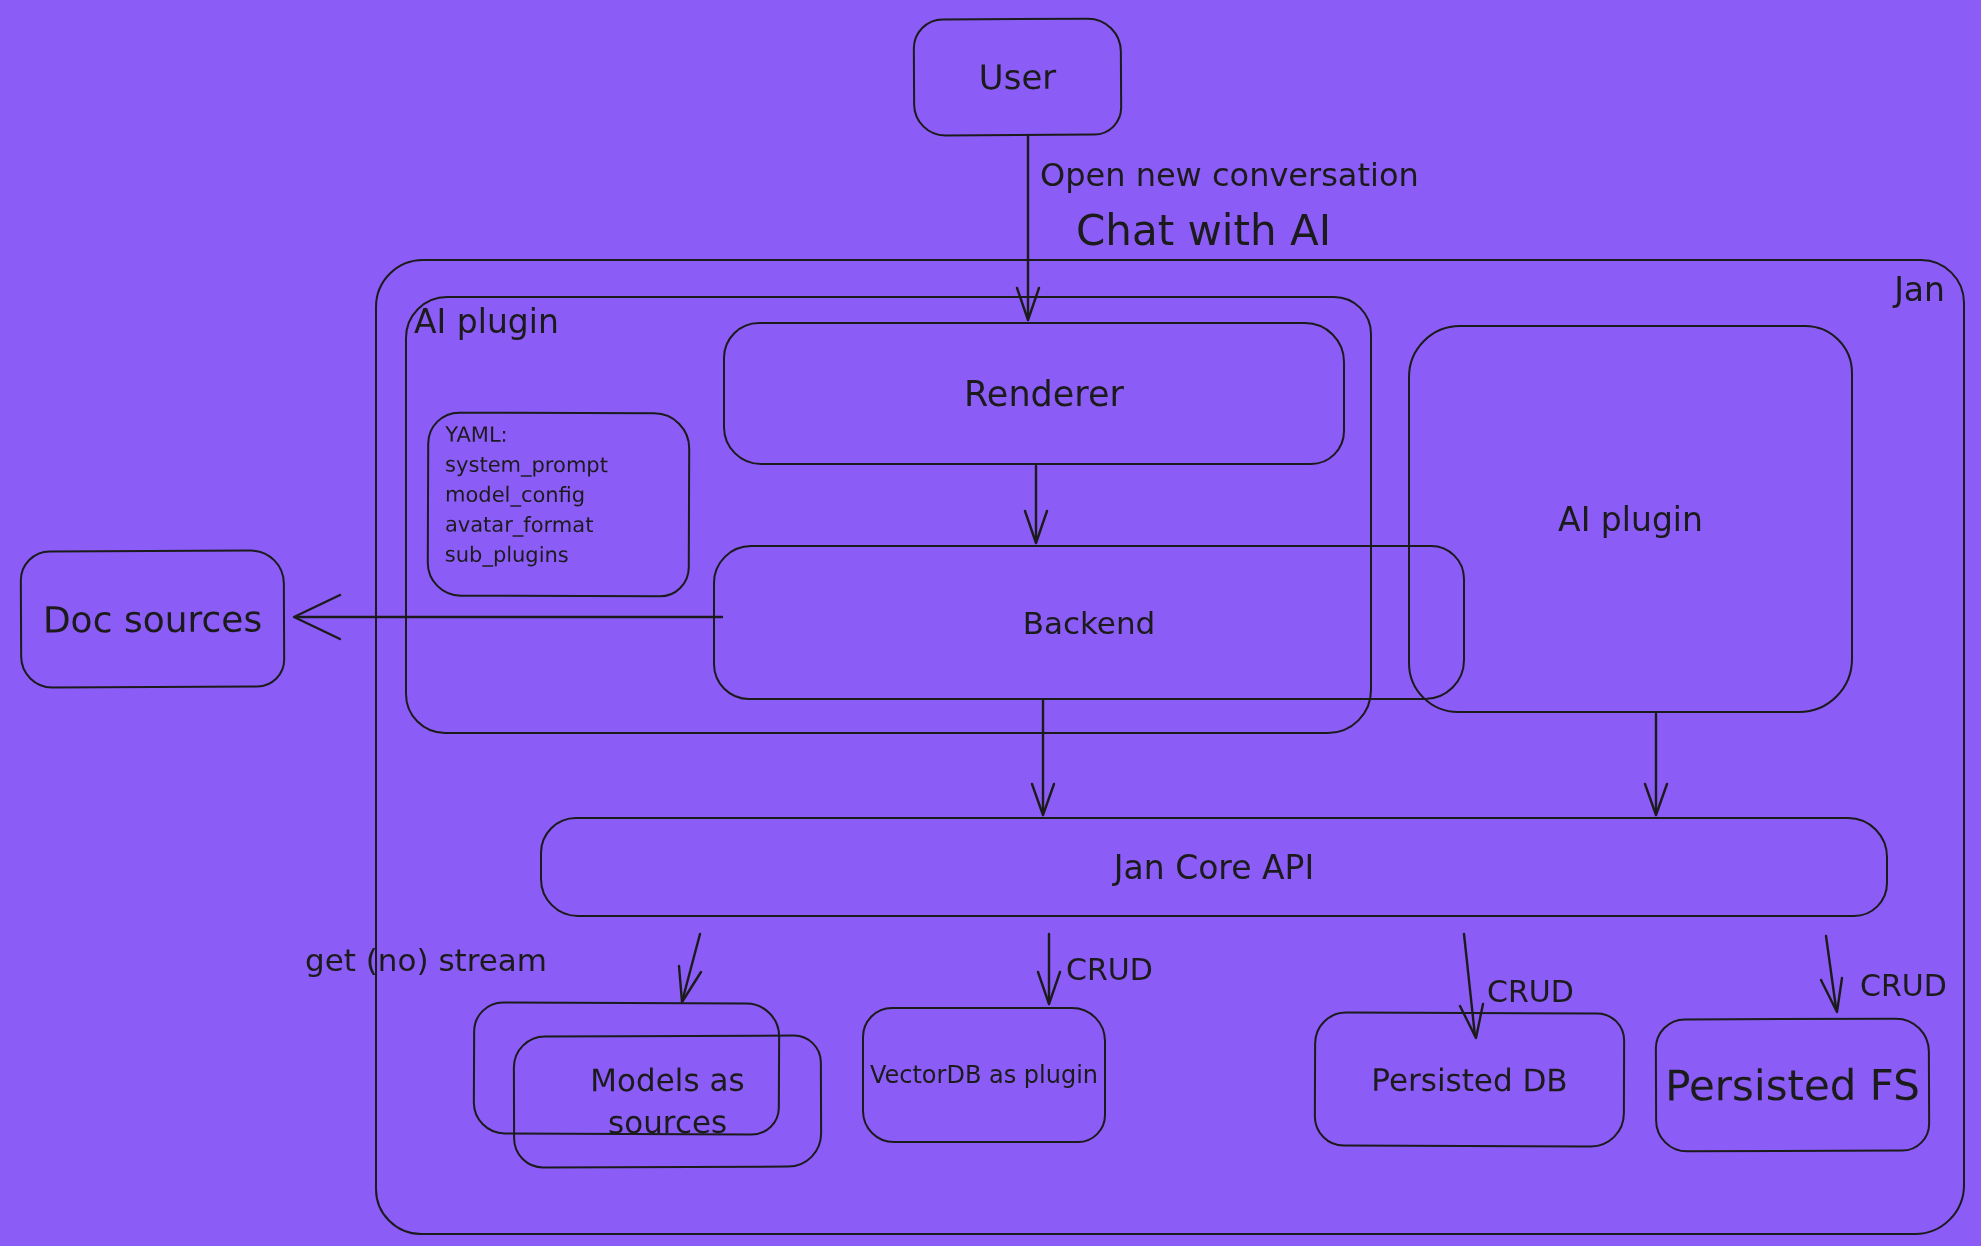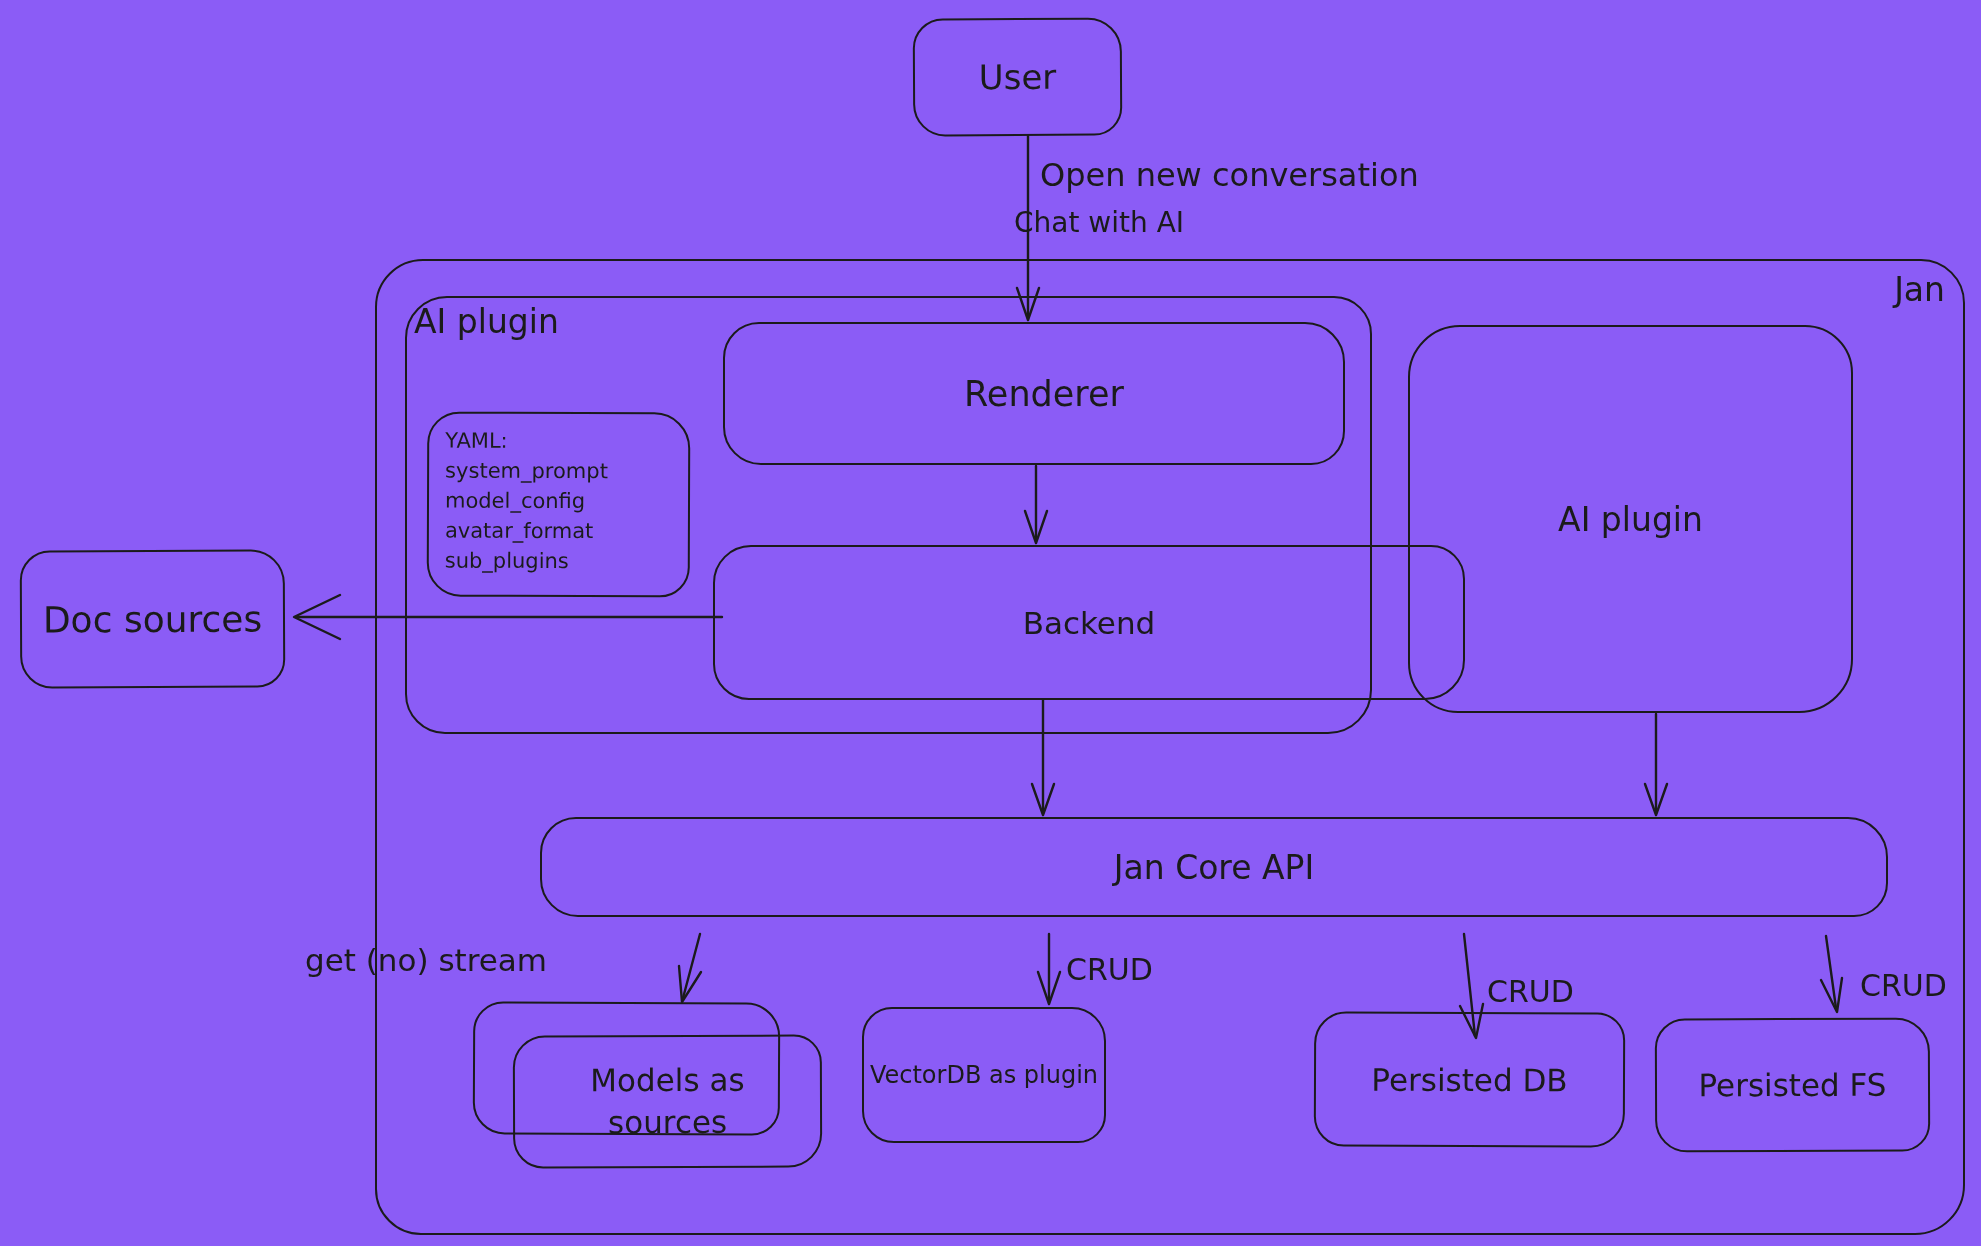--- a/index.html
+++ b/index.html
@@ -38,35 +38,35 @@
   }
 
   
   .box-user        { left: 913px;  top: 18px;   width: 209px;  height: 118px; border-radius: 30px 34px 28px 32px; font-size: 34px; transform: rotate(-0.3deg); }
   .box-jan         { left: 375px;  top: 259px;  width: 1590px; height: 976px; border-radius: 48px 44px 50px 46px; }
   .box-ai-group    { left: 405px;  top: 296px;  width: 967px;  height: 438px; border-radius: 42px 38px 44px 40px; }
   .box-renderer    { left: 723px;  top: 322px;  width: 622px;  height: 143px; border-radius: 36px 40px 34px 38px; font-size: 35px; padding-left: 20px; }
   .box-backend     { left: 713px;  top: 545px;  width: 752px;  height: 155px; border-radius: 38px 34px 40px 36px; font-size: 31px; }
   .box-yaml        { left: 427px;  top: 412px;  width: 263px;  height: 185px; border-radius: 32px 36px 30px 34px;
                      align-items: flex-start; justify-content: flex-start; text-align: left;
-                     padding: 12px 16px; font-size: 21px; line-height: 30px; transform: rotate(0.2deg); }
+                     padding: 6px 16px; font-size: 21px; line-height: 30px; transform: rotate(0.2deg); }
   .box-ai-plugin   { left: 1408px; top: 325px;  width: 445px;  height: 388px; border-radius: 52px 48px 54px 50px; font-size: 33px; }
   .box-doc         { left: 20px;   top: 550px;  width: 265px;  height: 138px; border-radius: 30px 34px 28px 32px; font-size: 36px; transform: rotate(-0.25deg); }
   .box-core        { left: 540px;  top: 817px;  width: 1348px; height: 100px; border-radius: 36px 40px 34px 38px; font-size: 33px; }
   .box-models-back { left: 473px;  top: 1002px; width: 307px;  height: 133px; border-radius: 30px 34px 28px 32px; transform: rotate(0.25deg); }
   .box-models      { left: 513px;  top: 1035px; width: 309px;  height: 133px; border-radius: 32px 28px 34px 30px; font-size: 31px; line-height: 1.35; transform: rotate(-0.2deg); }
   .box-vectordb    { left: 862px;  top: 1007px; width: 244px;  height: 136px; border-radius: 30px 34px 28px 32px; font-size: 24px; line-height: 1.35; }
   .box-pdb         { left: 1314px; top: 1012px; width: 311px;  height: 135px; border-radius: 32px 28px 34px 30px; font-size: 31px; transform: rotate(0.2deg); }
-  .box-pfs         { left: 1655px; top: 1018px; width: 275px;  height: 134px; border-radius: 30px 34px 28px 32px; font-size: 31px; transform: rotate(-0.2deg); }
+  .box-pfs         { left: 1655px; top: 1018px; width: 275px;  height: 134px; border-radius: 30px 34px 28px 32px; font-size: 42px; transform: rotate(-0.2deg); }
 
   .box-models .label, .box-vectordb .label { max-width: 230px; }
 
   
   .lbl-open-1   { left: 1040px; top: 156px; font-size: 32px; }
-  .lbl-open-2   { left: 1014px; top: 206px; font-size: 28px; }
+  .lbl-open-2   { left: 1076px; top: 206px; font-size: 42px; }
   .lbl-jan      { left: 1745px; top: 270px; width: 200px; text-align: right; font-size: 33px; }
   .lbl-ai-group { left: 414px;  top: 302px; font-size: 33px; }
   .lbl-stream   { left: 305px;  top: 942px; font-size: 31px; }
   .lbl-crud-1   { left: 1066px; top: 952px; font-size: 30px; }
   .lbl-crud-2   { left: 1487px; top: 974px; font-size: 30px; }
   .lbl-crud-3   { left: 1860px; top: 968px; font-size: 30px; }
 
   .arrow-stroke {
     stroke: #1b1b1b;
     stroke-width: 2.4;

